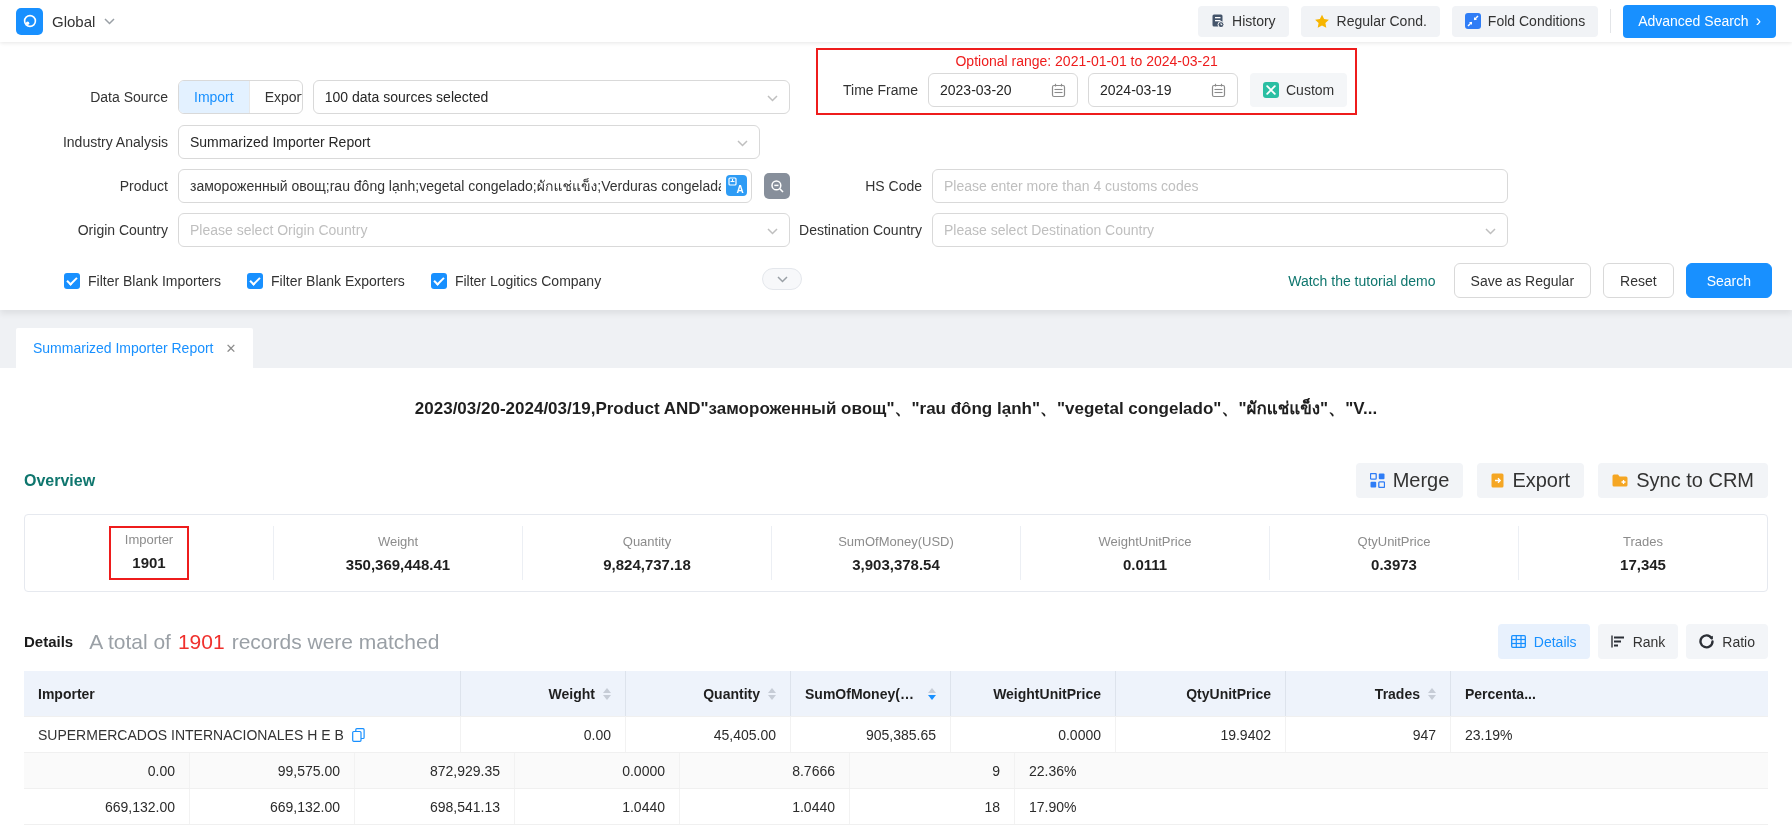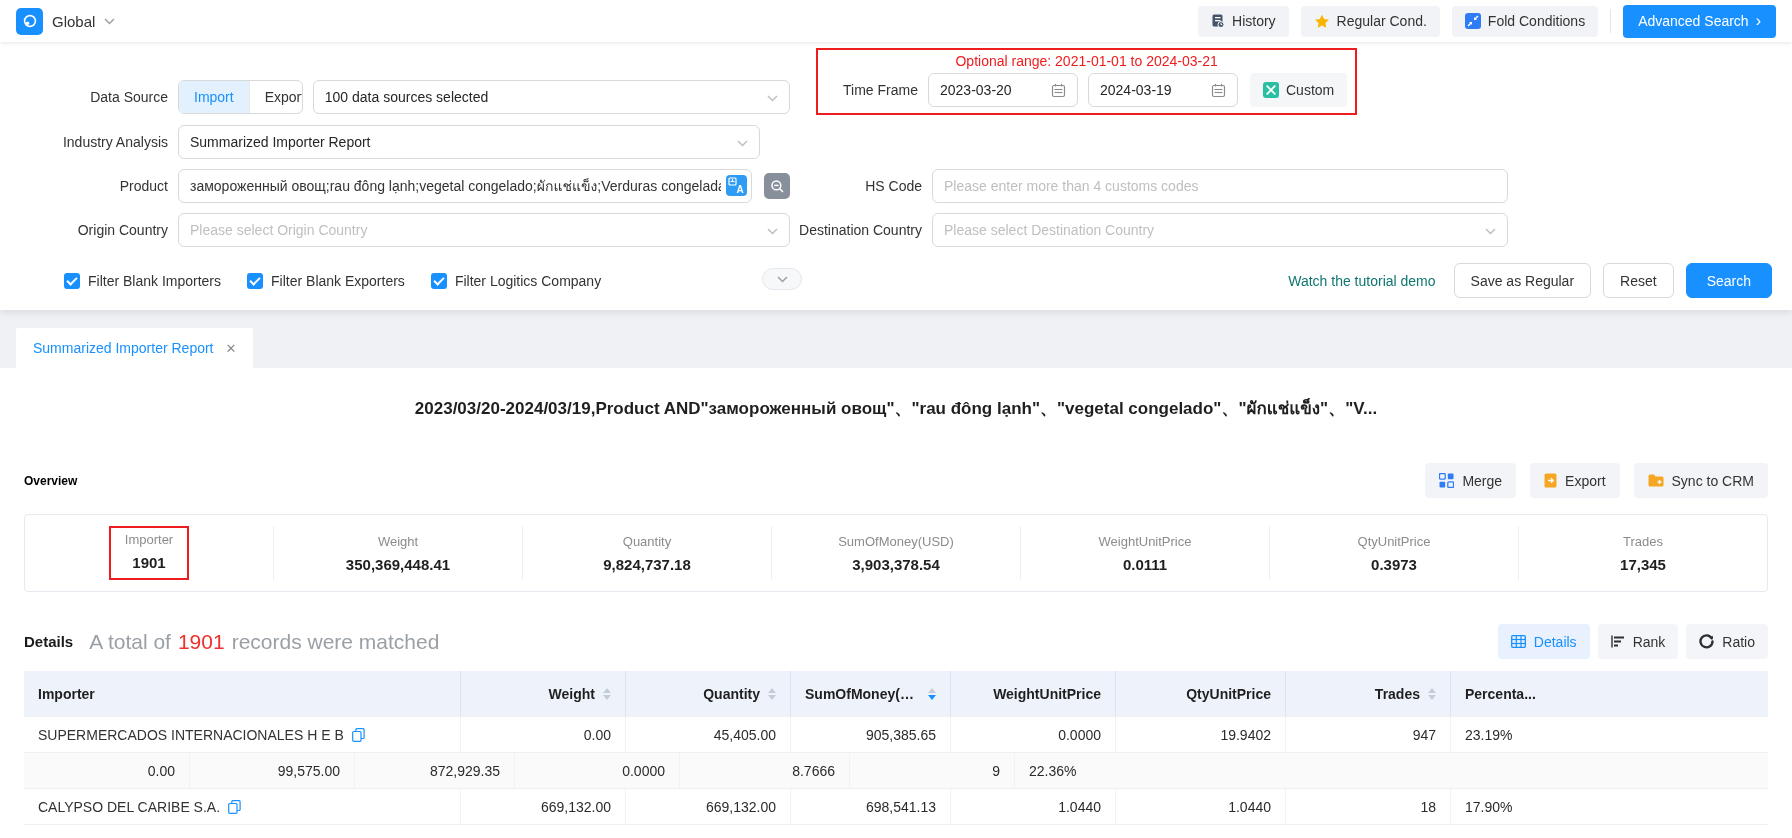--- a/index.html
+++ b/index.html
@@ -89,24 +89,24 @@
   .tab { display:inline-flex; align-items:center; gap:12px; background:#fff; height:40px;
     padding:0 17px; font-size:14px; color:#1890ff; cursor:pointer; border-radius:2px 2px 0 0; }
   .tab-close { color:#8c8c8c; font-size:13px; cursor:pointer; }
 
   
   .content { padding:0 24px; background:#fff; }
   .report-title { text-align:center; margin-top:26px; font-size:17px; font-weight:600;
     color:#1f1f1f; }
   .overview-row { display:flex; align-items:center; justify-content:space-between;
     margin-top:42px; }
-  .h2 { font-size:12px; font-weight:700; color:#000000; }
+  .h2 { font-size:16px; font-weight:700; color:#0f766e; }
   .gray-actions { display:flex; align-items:center; gap:14px; }
   .gray-btn { height:35px; padding:0 14px; background:#f2f4f7; border:none; border-radius:4px;
-    display:flex; align-items:center; gap:8px; font-size:14px; color:#333; cursor:pointer;
+    display:flex; align-items:center; gap:8px; font-size:20px; color:#333; cursor:pointer;
     font-family:inherit; }
 
   .stats-card { margin-top:16px; border:1px solid #e6e9ef; border-radius:4px; display:flex;
     padding:11px 0; }
   .stat { flex:1; display:flex; flex-direction:column; align-items:center;
     justify-content:center; gap:7px; }
   .stat + .stat { border-left:1px solid #eceff4; }
   .stat-label { color:#8c8c8c; font-size:13px; }
   .stat-value { font-size:15px; font-weight:700; color:#1f1f1f; }
   .stat-box-red { border:2px solid #ee1c1c; padding:4px 14px 7px; display:flex;
@@ -522,27 +522,20 @@
       <div class="td c1 num">0.00</div>
       <div class="td c2 num">99,575.00</div>
       <div class="td c3 num">872,929.35</div>
       <div class="td c4 num">0.0000</div>
       <div class="td c5 num">8.7666</div>
       <div class="td c6 num">9</div>
       <div class="td c7">22.36%</div>
     </div>
 
     <div class="trow">
-      <div class="td c0">
-        <span class="co-name">CALYPSO DEL CARIBE S.A.</span>
-        <svg width="13" height="14" viewBox="0 0 13 14">
-            <rect x="3.8" y="0.7" width="8.3" height="9.8" rx="1" fill="#fff" stroke="#1890ff" stroke-width="1.2"></rect>
-            <rect x="0.7" y="3.5" width="8.3" height="9.8" rx="1" fill="#fff" stroke="#1890ff" stroke-width="1.2"></rect>
-          </svg>
-      </div>
       <div class="td c1 num">669,132.00</div>
       <div class="td c2 num">669,132.00</div>
       <div class="td c3 num">698,541.13</div>
       <div class="td c4 num">1.0440</div>
       <div class="td c5 num">1.0440</div>
       <div class="td c6 num">18</div>
       <div class="td c7">17.90%</div>
     </div>
   </div>
 </div>

